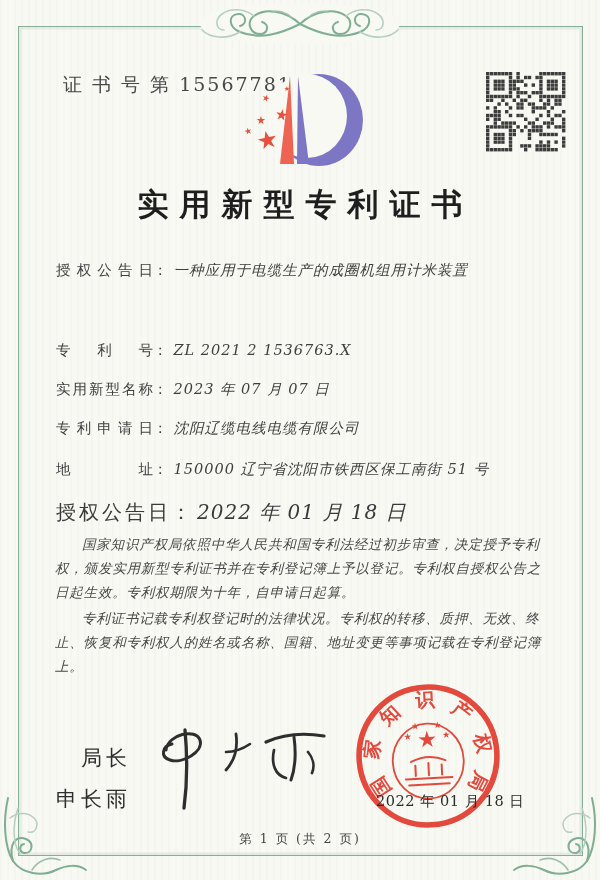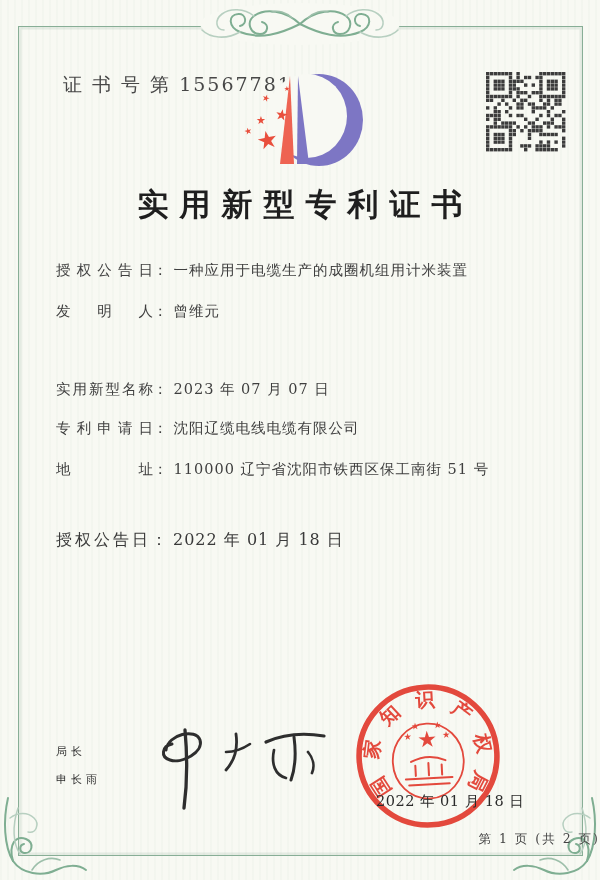--- a/index.html
+++ b/index.html
@@ -34,41 +34,41 @@
 
   .title{
     position:absolute;left:0;top:184px;width:600px;
     text-align:center;font-size:31px;font-weight:bold;color:#1e1e1e;
     letter-spacing:11px;text-indent:11px;
   }
 
   .field-row{position:absolute;left:56px;width:500px;font-size:14.5px;color:#3f3f3f;white-space:nowrap;}
   .flabel{display:inline-block;width:97px;text-align:justify;text-align-last:justify;vertical-align:bottom;}
   .colon{display:inline-block;margin-right:6px;}
-  .fvalue{letter-spacing:1px;}
-  .grant-pair{position:absolute;white-space:nowrap;font-size:16px;margin-top:31px;}
+  .fvalue{letter-spacing:1px;font-style:italic;}
+  .grant-pair{position:absolute;white-space:nowrap;font-size:20px;}
 
   .paras{position:absolute;left:55px;top:532px;width:494px;}
   .para{
     font-size:13.5px;line-height:1.78;letter-spacing:.8px;color:#474747;
     font-style:italic;text-indent:2em;margin:0 0 2px 0;
   }
 
-  .director{position:absolute;left:56px;top:744px;font-size:11px;letter-spacing:4px;color:#2e2e2e;}
+  .director{position:absolute;left:56px;top:744px;font-size:21px;letter-spacing:4px;color:#2e2e2e;text-align:right;}
   .director div{margin-bottom:13px;}
   .signature{position:absolute;left:138px;top:720px;width:215px;height:98px;}
 
   .seal{position:absolute;left:352px;top:680px;width:152px;height:152px;transform:rotate(-3deg);opacity:.92;}
   .seal-date{
     position:absolute;left:376px;top:792px;z-index:5;
     font-size:14.5px;color:#2b2b2b;letter-spacing:.5px;white-space:nowrap;
   }
 
   .footer{
-    position:absolute;left:0;top:831px;width:600px;text-align:right;
+    position:absolute;left:0;top:831px;width:600px;text-align:center;
     font-size:12.5px;letter-spacing:2px;color:#444;
   }
   svg{display:block;}
 </style>
 </head>
 <body>
 
 <div class="page">
 
   <div class="frame"></div>
@@ -352,37 +352,41 @@
         <rect x="64.6" y="76.0" width="3.4" height="3.4"></rect>
         <rect x="68.4" y="76.0" width="3.4" height="3.4"></rect>
       </g>
   </svg>
 
   <div class="title">实用新型专利证书</div>
 
   <div class="field-row" style="top:261px">
     <span class="flabel">授权公告日</span><span class="colon">：</span><span class="fvalue">一种应用于电缆生产的成圈机组用计米装置</span>
   </div>
-  <div class="field-row" style="top:302px">
-    <span class="flabel">发明人</span><span class="colon">：</span><span class="fvalue">曾维元</span>
+  <div class="field-row" style="top:341px">
+    <span class="flabel">专利号</span><span class="colon">：</span><span class="fvalue">ZL 2021 2 1536763.X</span>
   </div>
   <div class="field-row" style="top:380px">
     <span class="flabel">实用新型名称</span><span class="colon">：</span><span class="fvalue">2023 年 07 月 07 日</span>
   </div>
   <div class="field-row" style="top:419px">
     <span class="flabel">专利申请日</span><span class="colon">：</span><span class="fvalue">沈阳辽缆电线电缆有限公司</span>
   </div>
   <div class="field-row" style="top:460px">
-    <span class="flabel">地址</span><span class="colon">：</span><span class="fvalue">110000 辽宁省沈阳市铁西区保工南街 51 号</span>
+    <span class="flabel">地址</span><span class="colon">：</span><span class="fvalue">150000 辽宁省沈阳市铁西区保工南街 51 号</span>
   </div>
 
   <div class="grant-pair" style="left:56px;top:499px">
     <span style="letter-spacing:3px">授权公告日</span><span class="colon">：</span><span class="fvalue">2022 年 01 月 18 日</span>
   </div>
 
+  <div class="paras">
+    <p class="para">国家知识产权局依照中华人民共和国专利法经过初步审查，决定授予专利权，颁发实用新型专利证书并在专利登记簿上予以登记。专利权自授权公告之日起生效。专利权期限为十年，自申请日起算。</p>
+    <p class="para">专利证书记载专利权登记时的法律状况。专利权的转移、质押、无效、终止、恢复和专利权人的姓名或名称、国籍、地址变更等事项记载在专利登记簿上。</p>
+  </div>
 
   <div class="director">
     <div>局长</div>
     <div>申长雨</div>
   </div>
 
   <svg class="signature" viewBox="0 0 215 98">
     <g fill="none" stroke="#2e2e2e" stroke-linecap="round">
       <path d="M28,30 C30,14 58,8 62,20 C66,32 44,44 32,40 C22,37 24,26 34,24" stroke-width="3"></path>
       <path d="M47,10 C49,32 50,58 46,88" stroke-width="3.3"></path>

